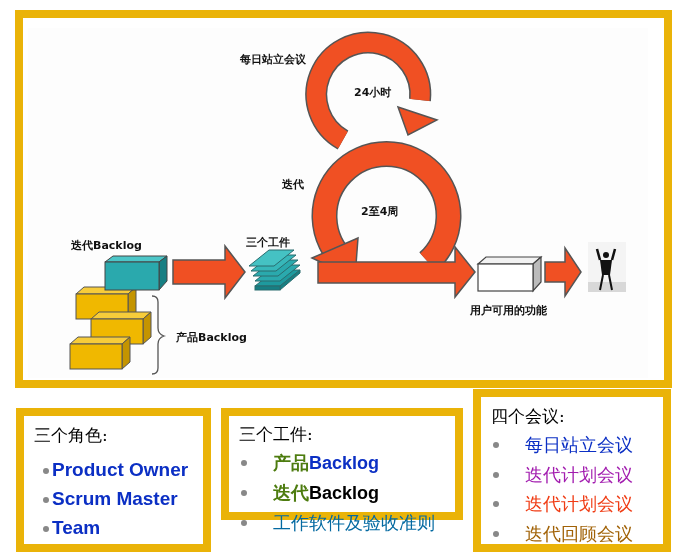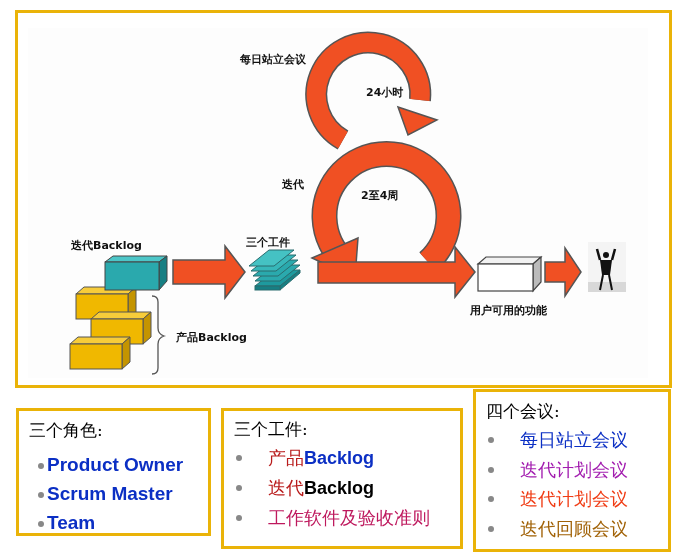--- a/index.html
+++ b/index.html
@@ -1,37 +1,37 @@
 <!DOCTYPE html>
 <html><head>
 <meta charset="utf-8">
 <style>
   html,body{margin:0;padding:0;background:#ffffff;}
   body{width:678px;height:555px;position:relative;overflow:hidden;font-family:"DejaVu Sans","Liberation Sans",sans-serif;}
-  .frame{position:absolute;border:3px solid #eab308;box-sizing:border-box;background:#fff;}
+  .frame{position:absolute;border:8px solid #eab308;box-sizing:border-box;background:#fff;}
   #top-frame{left:15px;top:10px;width:657px;height:378px;}
   #diagram-bg{position:absolute;left:28px;top:28px;width:620px;height:350px;background:#fdfdfd;}
   svg#diagram{position:absolute;left:0;top:0;}
   .lbl{position:absolute;font-size:11px;font-weight:bold;color:#111;white-space:nowrap;font-family:"DejaVu Sans",sans-serif;}
   .box-title{font-size:17px;color:#000;font-family:"DejaVu Serif","Liberation Serif",serif;margin:0 0 2px 0;}
   .roles li, .arts li, .meet li{list-style:none;position:relative;}
-  #box-roles{left:16px;top:408px;width:195px;height:128px;padding:8px 0 0 10px;}
+  #box-roles{left:16px;top:408px;width:195px;height:144px;padding:8px 0 0 10px;}
   #box-roles ul{margin:8px;padding:0;}
   #box-roles li{font-family:"Liberation Sans",sans-serif;font-weight:bold;font-size:19px;color:#0b2fc4;line-height:29px;padding-left:10px;}
   #box-roles li::before{content:"";position:absolute;left:1px;top:13px;width:6px;height:6px;border-radius:50%;background:#888;}
-  #box-arts{left:221px;top:408px;width:242px;height:141px;padding:7px 0 0 10px;}
+  #box-arts{left:221px;top:408px;width:242px;height:112px;padding:7px 0 0 10px;}
   #box-arts ul, #box-meet ul{margin:0;padding:0;}
   #box-arts li{font-size:18px;line-height:29px;padding-left:34px;color:#000;}
   #box-arts li::before, #box-meet li::before{content:"";position:absolute;left:2px;top:12px;width:6px;height:6px;border-radius:50%;background:#888;}
   #box-meet{left:473px;top:389px;width:198px;height:163px;padding:8px 0 0 10px;}
   #box-meet li{font-size:18px;line-height:29.5px;padding-left:34px;font-family:"DejaVu Serif","Liberation Serif",serif;}
   .blue{color:#0b2fc4;font-weight:bold;font-family:"Liberation Sans",sans-serif;}
   .blk{color:#000;font-weight:bold;font-family:"Liberation Sans",sans-serif;}
-  .plain{color:#be185d;font-family:Liberation Sans, sans-serif;}
-  .cjk-blue{color:#b91c1c;font-family:"DejaVu Serif",serif;}
+  .plain{color:#0369a1;font-family:Liberation Sans, sans-serif;}
+  .cjk-blue{color:#4d7c0f;font-family:"DejaVu Serif",serif;font-weight:bold;}
 </style>
 </head>
 <body>
 
 <div class="frame" id="top-frame"></div>
 <div id="diagram-bg"></div>
 
 <svg id="diagram" width="678" height="390" viewBox="0 0 678 390">
 
   <g stroke="#555" stroke-width="1">
@@ -98,23 +98,23 @@
     <rect x="588" y="242" width="38" height="50" fill="#f4f4f4"></rect>
     <rect x="588" y="282" width="38" height="10" fill="#d8d8d8"></rect>
     <circle cx="606" cy="255" r="3" fill="#111"></circle>
     <path d="M600,260 L612,260 L610,275 L602,275 Z" fill="#111"></path>
     <path d="M600,260 L597,249 M612,260 L615,249" stroke="#111" stroke-width="2.5"></path>
     <path d="M603,275 L600,290 M609,275 L612,290" stroke="#111" stroke-width="2"></path>
   </g>
 </svg>
 
 <span class="lbl" style="left:240px;top:52px;">每日站立会议</span>
-<span class="lbl" style="left:366px;top:85px;">24小时</span>
+<span class="lbl" style="left:354px;top:85px;">24小时</span>
 <span class="lbl" style="left:282px;top:177px;">迭代</span>
-<span class="lbl" style="left:361px;top:188px;">2至4周</span>
+<span class="lbl" style="left:361px;top:204px;">2至4周</span>
 <span class="lbl" style="left:71px;top:238px;">迭代Backlog</span>
 <span class="lbl" style="left:246px;top:235px;">三个工件</span>
 <span class="lbl" style="left:176px;top:330px;">产品Backlog</span>
 <span class="lbl" style="left:470px;top:303px;">用户可用的功能</span>
 
 <div class="frame roles" id="box-roles">
   <div class="box-title">三个角色:</div>
   <ul>
     <li>Product Owner</li>
     <li>Scrum Master</li>

